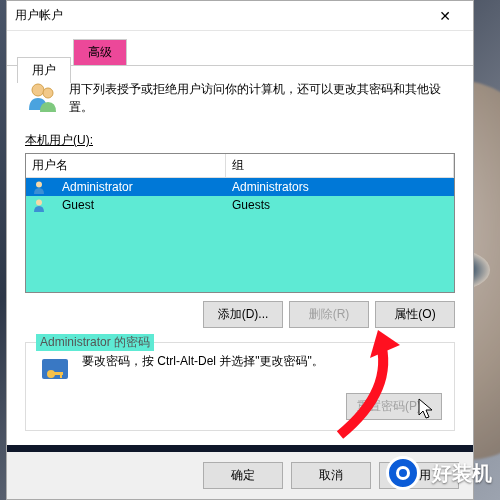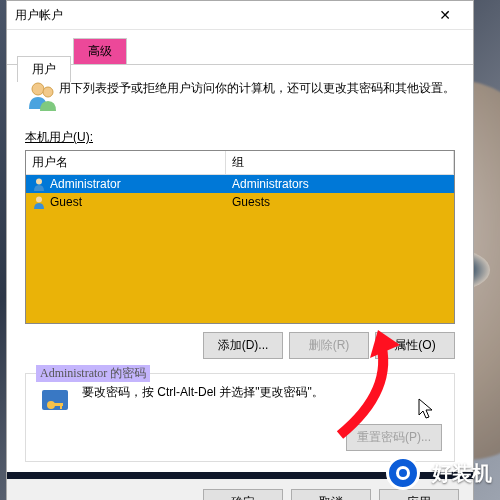--- a/index.html
+++ b/index.html
@@ -70,33 +70,34 @@
     top: 18px;
   }
   .content {
     padding: 14px 18px 10px 18px;
     flex: 1;
     display: flex;
     flex-direction: column;
   }
   .intro {
     display: flex;
+    gap: 10px;
     align-items: flex-start;
     margin-bottom: 16px;
   }
   .intro-icon {
     width: 34px; height: 34px;
     flex-shrink: 0;
   }
   .intro-text { line-height: 1.5; }
   .section-label { margin-bottom: 4px; text-decoration: underline; }
   .user-table {
     border: 1px solid #888;
-    height: 174px;
-    background: #eab308;
+    height: 140px;
+    background: #5eead4;
     overflow: hidden;
   }
   .table-header {
     display: flex;
     background: #fff;
     border-bottom: 1px solid #ddd;
   }
   .th {
     padding: 3px 6px;
     border-right: 1px solid #ddd;
@@ -105,21 +106,21 @@
   .col-group { flex: 1; }
   .table-row {
     display: flex;
     align-items: center;
     padding: 1px 0;
   }
   .table-row.selected {
     background: #0078d7;
     color: #fff;
   }
-  .td { padding: 1px 6px; display: flex; align-items: center; gap: 4px; }
+  .td { padding: 1px 6px; display: flex; align-items: center; gap: 16px; }
   .user-icon {
     width: 14px; height: 14px;
     display: inline-flex;
     align-items: center;
   }
   .btn-row {
     display: flex;
     justify-content: flex-end;
     gap: 6px;
     margin-top: 8px;
@@ -140,24 +141,23 @@
   }
   .pwd-group {
     border: 1px solid #ddd;
     margin-top: 14px;
     padding: 10px 12px 10px 12px;
     position: relative;
   }
   .pwd-legend {
     position: absolute;
     top: -9px; left: 10px;
-    background: #c4b5fd;
+    background: #5eead4;
     padding: 0 4px;
     color: #555;
-    font-family: Liberation Serif, serif;
   }
   .pwd-body {
     display: flex;
     gap: 10px;
     align-items: flex-start;
   }
   .pwd-icon { width: 34px; height: 34px; flex-shrink: 0; }
   .pwd-btn-row {
     display: flex;
     justify-content: flex-end;

